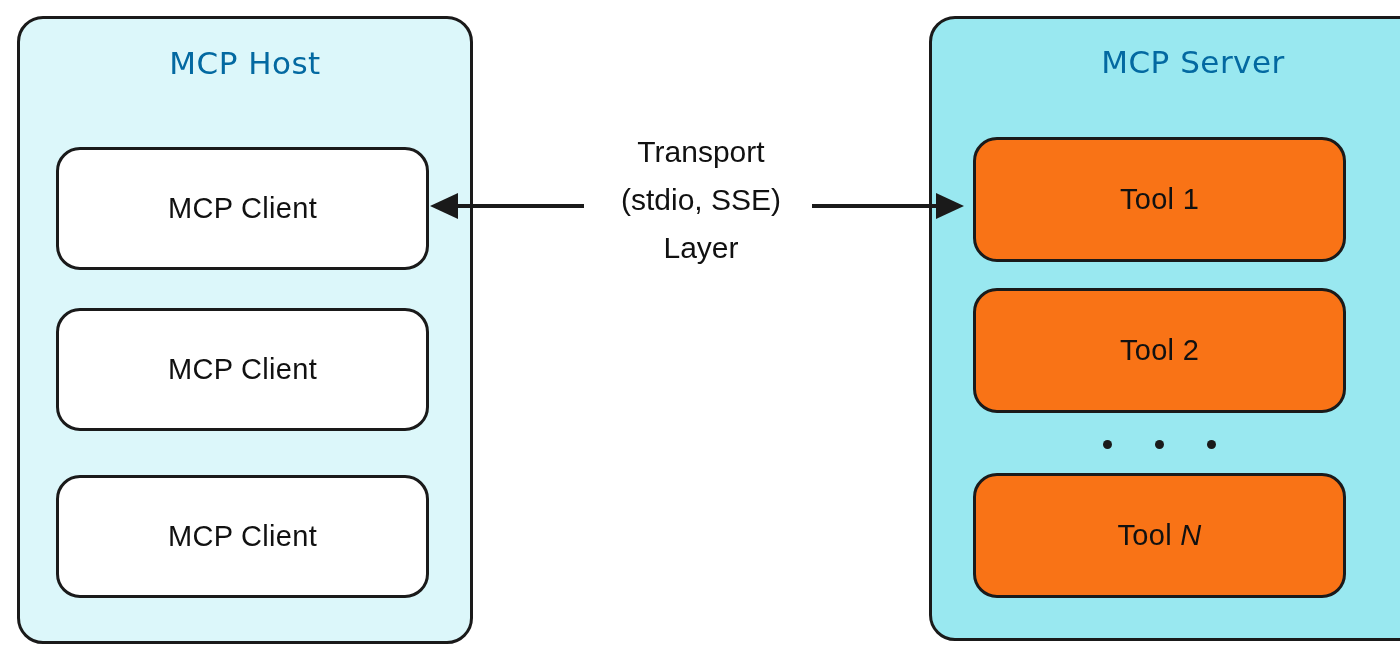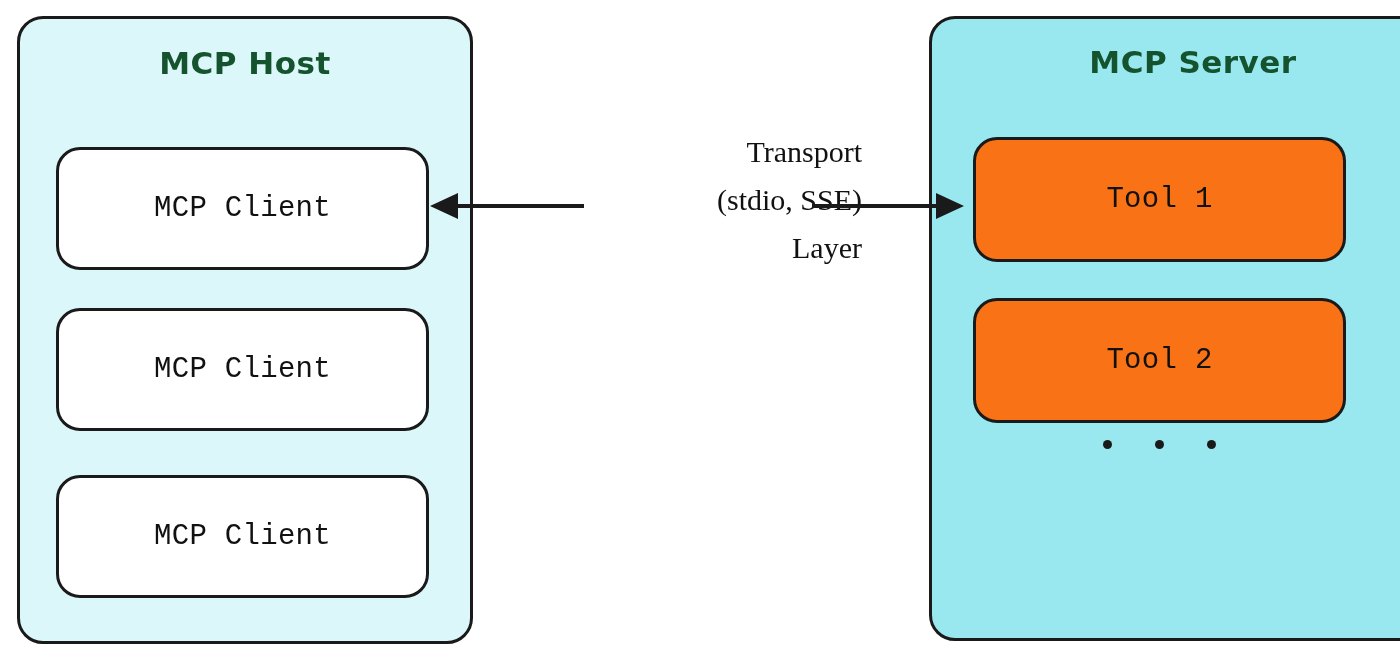--- a/index.html
+++ b/index.html
@@ -42,23 +42,23 @@
   }
 
   
   .panel-title {
     position: absolute;
     left: 0;
     right: 0;
     text-align: center;
     font-family: "DejaVu Sans", sans-serif;
     font-size: 31px;
-    font-weight: 700;
+    font-weight: 400;
     letter-spacing: 0.5px;
-    color: #14532d;
+    color: #0369a1;
     white-space: nowrap;
   }
   #host-title { top: 26px; }
   #server-title { top: 25px; }
 
   
   .inner-box {
     position: absolute;
     box-sizing: border-box;
     border: 3px solid #1a1a1a;
@@ -77,25 +77,25 @@
   #client-box-2 { top: 289px; }
   #client-box-3 { top: 456px; }
 
   .tool-box {
     left: 41px;
     width: 373px;
     height: 125px;
     background: #f97316;
   }
   #tool-box-1 { top: 118px; }
-  #tool-box-2 { top: 279px; }
+  #tool-box-2 { top: 269px; }
   #tool-box-3 { top: 454px; }
 
   .box-label {
-    font-family: Liberation Mono, monospace;
+    font-family: Liberation Sans, sans-serif;
     font-size: 29px;
     color: #111111;
     white-space: nowrap;
     letter-spacing: 0.3px;
   }
   .box-label .var {
     font-style: italic;
   }
 
   
@@ -116,22 +116,22 @@
     border-radius: 50%;
     background: #1a1a1a;
   }
 
   
   #transport-label {
     position: absolute;
     left: 540px;
     top: 128px;
     width: 322px;
-    text-align: right;
-    font-family: Liberation Serif, serif;
+    text-align: center;
+    font-family: Liberation Sans, sans-serif;
     font-size: 30px;
     line-height: 48px;
     color: #111111;
     white-space: nowrap;
   }
 
   
   #arrow-to-client,
   #arrow-to-server {
     position: absolute;
@@ -172,20 +172,23 @@
     <div class="inner-box tool-box" id="tool-box-2">
       <span class="box-label">Tool 2</span>
     </div>
 
     <div id="tool-ellipsis">
       <span class="dot"></span>
       <span class="dot"></span>
       <span class="dot"></span>
     </div>
 
+    <div class="inner-box tool-box" id="tool-box-3">
+      <span class="box-label"><span>Tool</span>&nbsp;<span class="var">N</span></span>
+    </div>
   </div>
 
   <div id="transport-label">
     <div>Transport</div>
     <div>(stdio, SSE)</div>
     <div>Layer</div>
   </div>
 
   <svg id="arrow-to-client" viewBox="0 0 162 36">
     <line x1="160" y1="18" x2="28" y2="18" stroke="#1a1a1a" stroke-width="4"></line>

